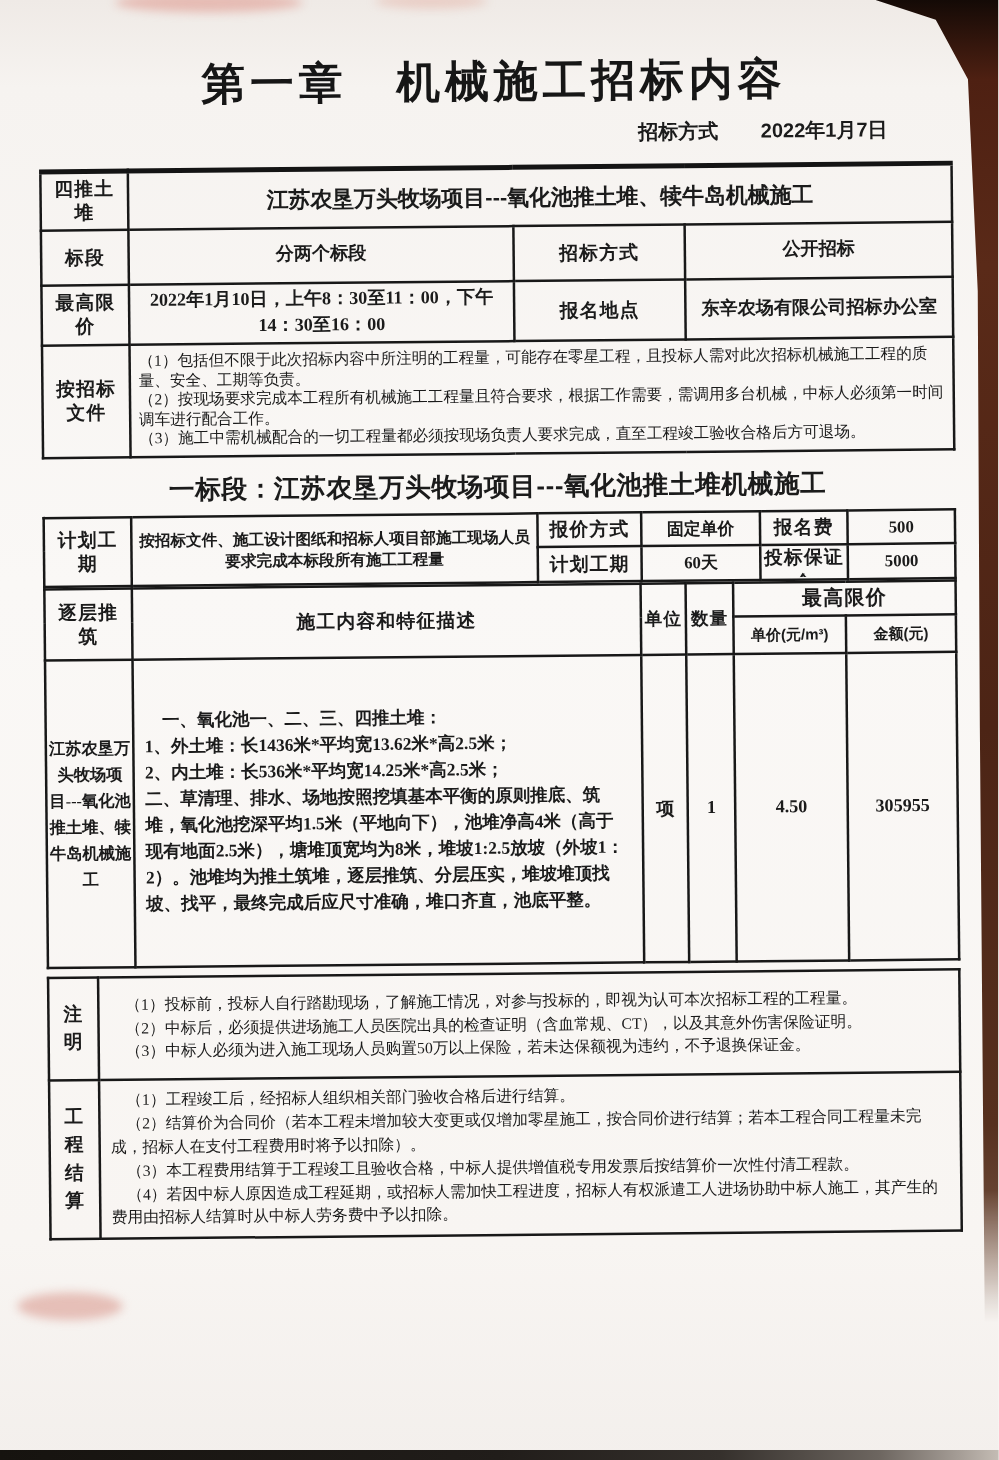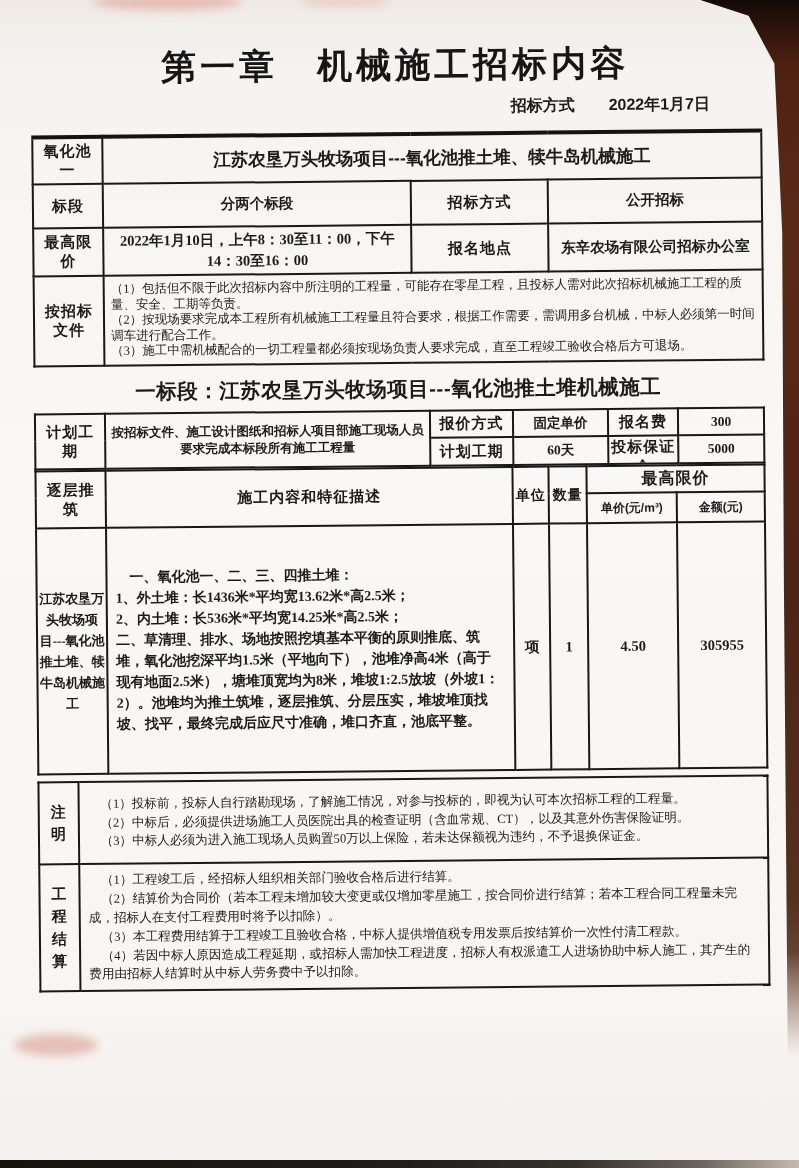--- a/index.html
+++ b/index.html
@@ -52,21 +52,21 @@
   #t1 .val{font-size:14.5px;font-weight:600;text-align:center;line-height:1.45;}
   #t1 .scope{font-size:12.5px;line-height:1.24;padding:3px 6px;font-weight:500;}
   
   .sec-heading{
     margin:11px auto 0;width:729px;margin-left:35px;text-align:center;
     font-family:"Liberation Sans","DejaVu Sans",sans-serif;font-weight:700;font-size:20.5px;letter-spacing:.5px;
   }
   
   #t2a{margin-top:7px;}
   #t2a .req{font-size:12.5px;font-weight:600;text-align:center;line-height:1.35;}
-  #t2a .kv-l{font-size:15px;}
+  #t2a .kv-l{font-size:15px;border-radius:13px;}
   #t2a .kv-v{font-size:13.5px;font-weight:600;text-align:center;margin-left:47px;}
   #t2a .clip{height:26px;line-height:20px;overflow:hidden;text-align:center;}
   #t2b .hdr-small{font-size:12px;font-weight:600;text-align:center;font-family:"Liberation Sans","DejaVu Sans",sans-serif;}
   #t2b .proj-cell{font-size:13px;font-weight:600;text-align:center;line-height:1.62;padding:2px 1px;word-break:break-all;}
   #t2b .desc{font-size:14px;font-weight:600;line-height:1.5;padding:8px 10px 8px 8px;word-break:break-all;}
   #t2b .desc .ind{text-indent:1em;}
   #t2b .num{font-size:14.5px;font-weight:600;text-align:center;}
   
   #t3{margin-top:6px;}
   #t3 .body-txt{font-size:12.6px;line-height:1.5;padding:6px 8px;font-weight:500;word-break:break-all;}
@@ -86,21 +86,21 @@
 
   <table id="t1">
     <colgroup>
         <col style="width:70px">
         <col style="width:308px">
         <col style="width:137px">
         <col style="width:214px">
       </colgroup>
     <tbody>
         <tr style="height:47px">
-      <td class="lbl">氧化池一</td>
+      <td class="lbl">四推土堆</td>
       <td class="projname" colspan="3">江苏农垦万头牧场项目---氧化池推土堆、犊牛岛机械施工</td>
     </tr>
     <tr style="height:44px">
       <td class="lbl">标段</td>
       <td class="val">分两个标段</td>
       <td class="lbl">招标方式</td>
       <td class="val">公开招标</td>
     </tr>
     <tr style="height:44px">
       <td class="lbl">最高限价</td>
@@ -130,21 +130,21 @@
         <col style="width:70px">
         <col style="width:86px">
       </colgroup>
     <tbody>
         <tr style="height:27px">
       <td class="lbl" rowspan="2">计划工期</td>
       <td class="req" rowspan="2">按招标文件、施工设计图纸和招标人项目部施工现场人员要求完成本标段所有施工工程量</td>
       <td class="lbl kv-l">报价方式</td>
       <td class="kv-v">固定单价</td>
       <td class="lbl kv-l">报名费</td>
-      <td class="kv-v">300</td>
+      <td class="kv-v">500</td>
     </tr>
     <tr style="height:27px">
       <td class="lbl kv-l">计划工期</td>
       <td class="kv-v">60天</td>
       <td class="lbl kv-l" style="padding:0">
             <div class="clip">投标保证金</div>
           </td>
       <td class="kv-v">5000</td>
     </tr>
   </tbody>

